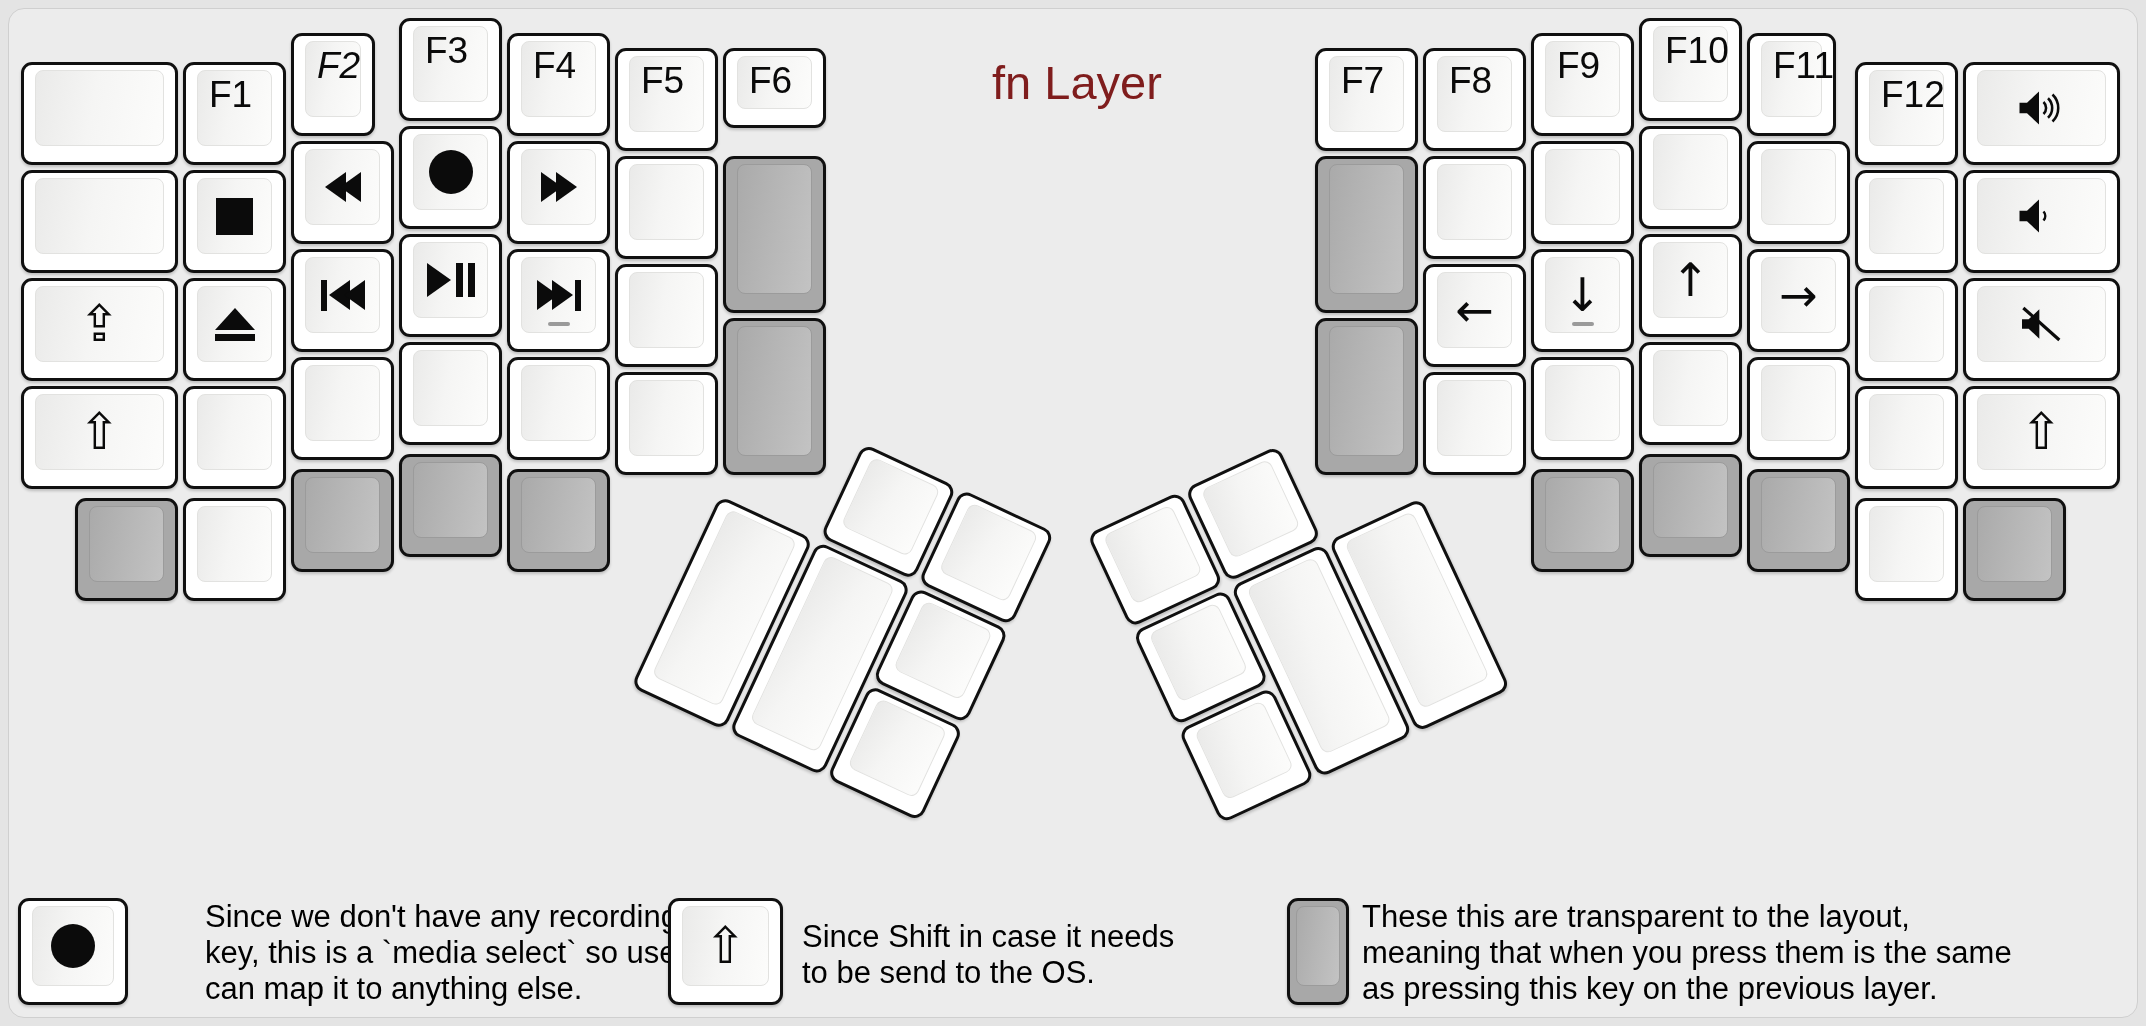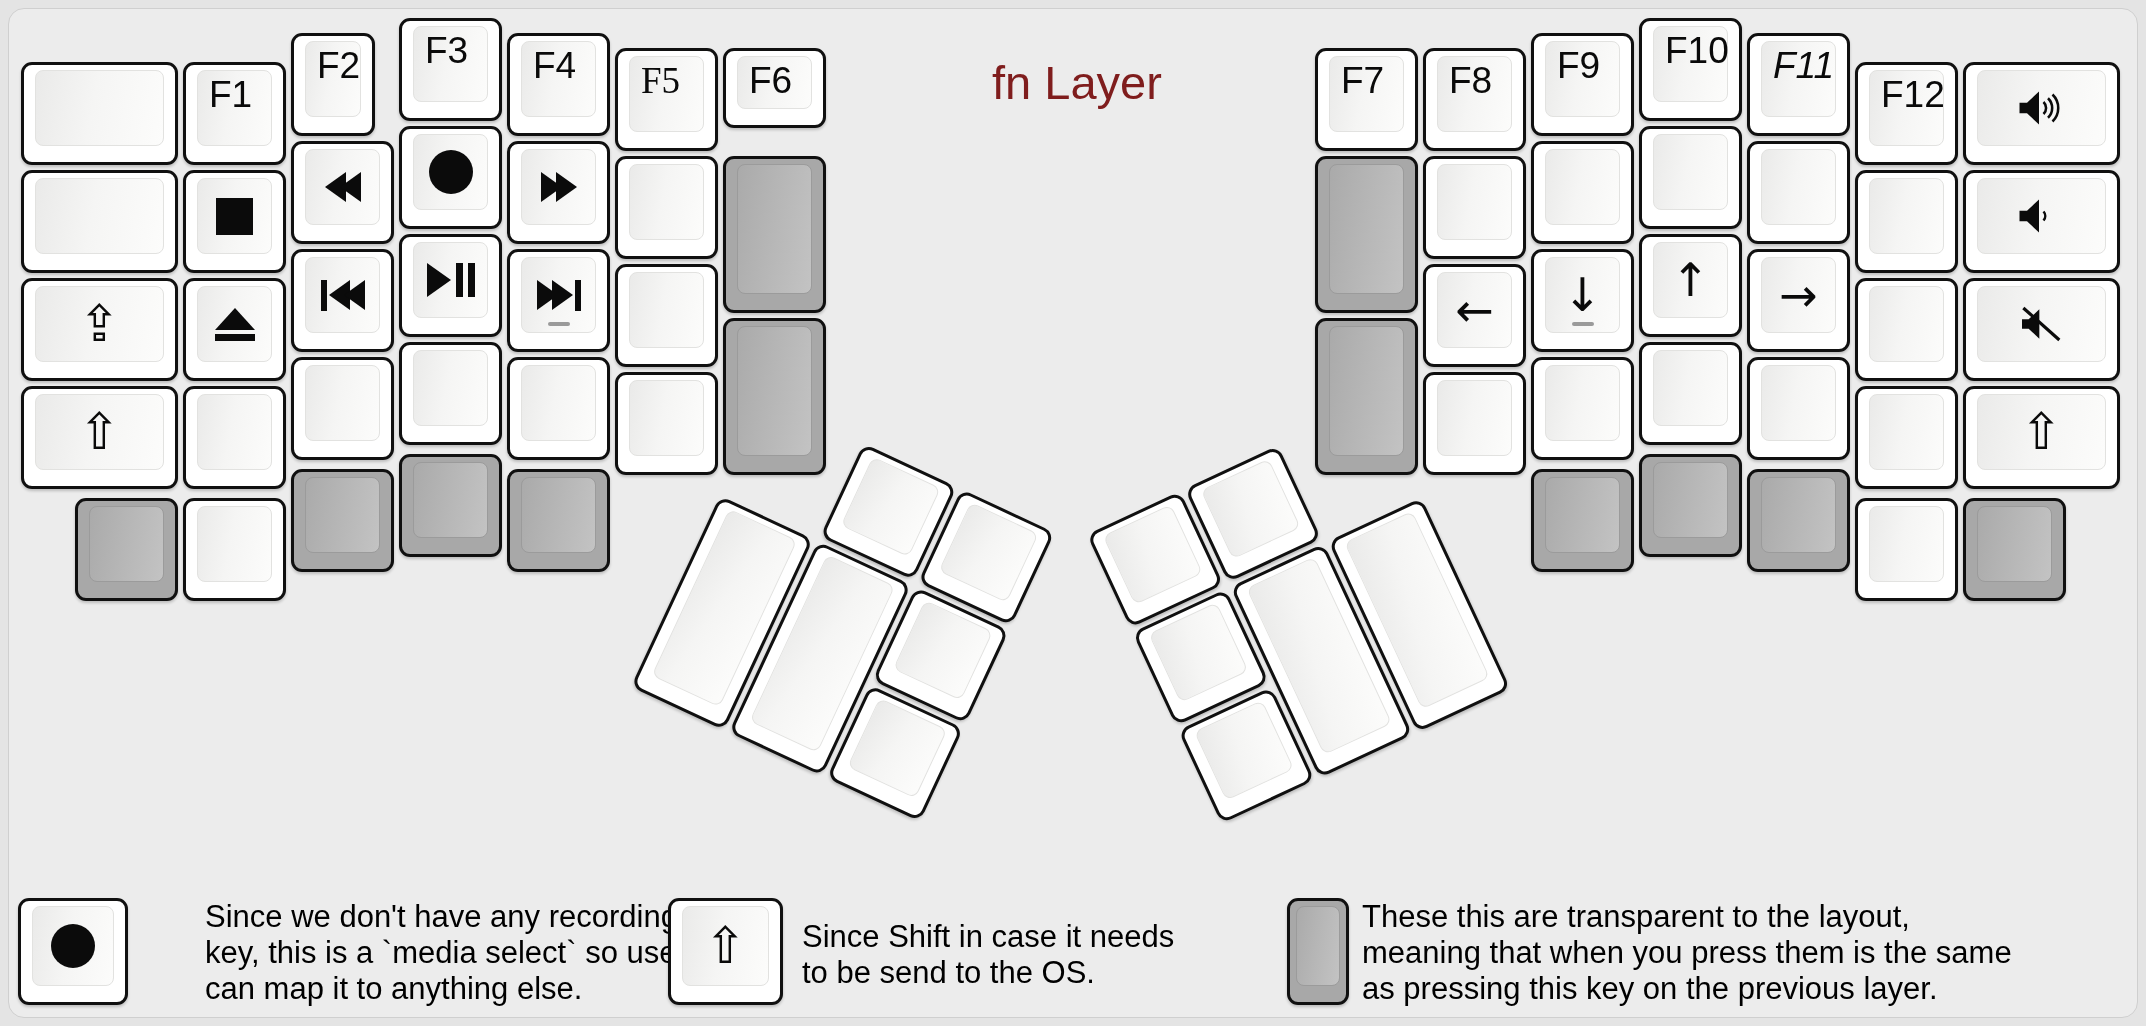--- a/index.html
+++ b/index.html
@@ -180,21 +180,21 @@
     </div>
     <div class="key white" style="left: 183px; top: 386px; width: 103px; height: 103px;">
       <div class="key-top"></div>
     </div>
     <div class="key gray" style="left: 75px; top: 498px; width: 103px; height: 103px;">
       <div class="key-top"></div>
     </div>
     <div class="key white" style="left: 183px; top: 498px; width: 103px; height: 103px;">
       <div class="key-top"></div>
     </div>
-    <div class="key white" style="left: 291px; top: 33px; width: 84px; height: 103px;">
+    <div class="key white" style="left: 291px; top: 33px; width: 84px; height: 103px; font-style: italic;">
       <div class="key-top">
         <span class="key-label">F2</span>
       </div>
     </div>
     <div class="key white" style="left: 291px; top: 141px; width: 103px; height: 103px;">
       <div class="key-top">
         <div class="key-icon">
           <div class="icon-row">
             <div class="tri-left"></div>
             <div class="tri-left overlap"></div>
@@ -274,21 +274,21 @@
         </div>
         <div class="homing"></div>
       </div>
     </div>
     <div class="key white" style="left: 507px; top: 357px; width: 103px; height: 103px;">
       <div class="key-top"></div>
     </div>
     <div class="key gray" style="left: 507px; top: 469px; width: 103px; height: 103px;">
       <div class="key-top"></div>
     </div>
-    <div class="key white" style="left: 615px; top: 48px; width: 103px; height: 103px; font-family: Liberation Serif, serif;">
+    <div class="key white" style="left: 615px; top: 48px; width: 103px; height: 103px;">
       <div class="key-top">
         <span class="key-label">F5</span>
       </div>
     </div>
     <div class="key white" style="left: 615px; top: 156px; width: 103px; height: 103px;">
       <div class="key-top"></div>
     </div>
     <div class="key white" style="left: 615px; top: 264px; width: 103px; height: 103px;">
       <div class="key-top"></div>
     </div>
@@ -371,21 +371,21 @@
           <span class="glyph-arrow">↑</span>
         </div>
       </div>
     </div>
     <div class="key white" style="left: 1639px; top: 342px; width: 103px; height: 103px;">
       <div class="key-top"></div>
     </div>
     <div class="key gray" style="left: 1639px; top: 454px; width: 103px; height: 103px;">
       <div class="key-top"></div>
     </div>
-    <div class="key white" style="left: 1747px; top: 33px; width: 103px; height: 103px; font-style: italic;">
+    <div class="key white" style="left: 1747px; top: 33px; width: 89px; height: 103px;">
       <div class="key-top">
         <span class="key-label">F11</span>
       </div>
     </div>
     <div class="key white" style="left: 1747px; top: 141px; width: 103px; height: 103px;">
       <div class="key-top"></div>
     </div>
     <div class="key white" style="left: 1747px; top: 249px; width: 103px; height: 103px;">
       <div class="key-top">
         <div class="key-icon">

